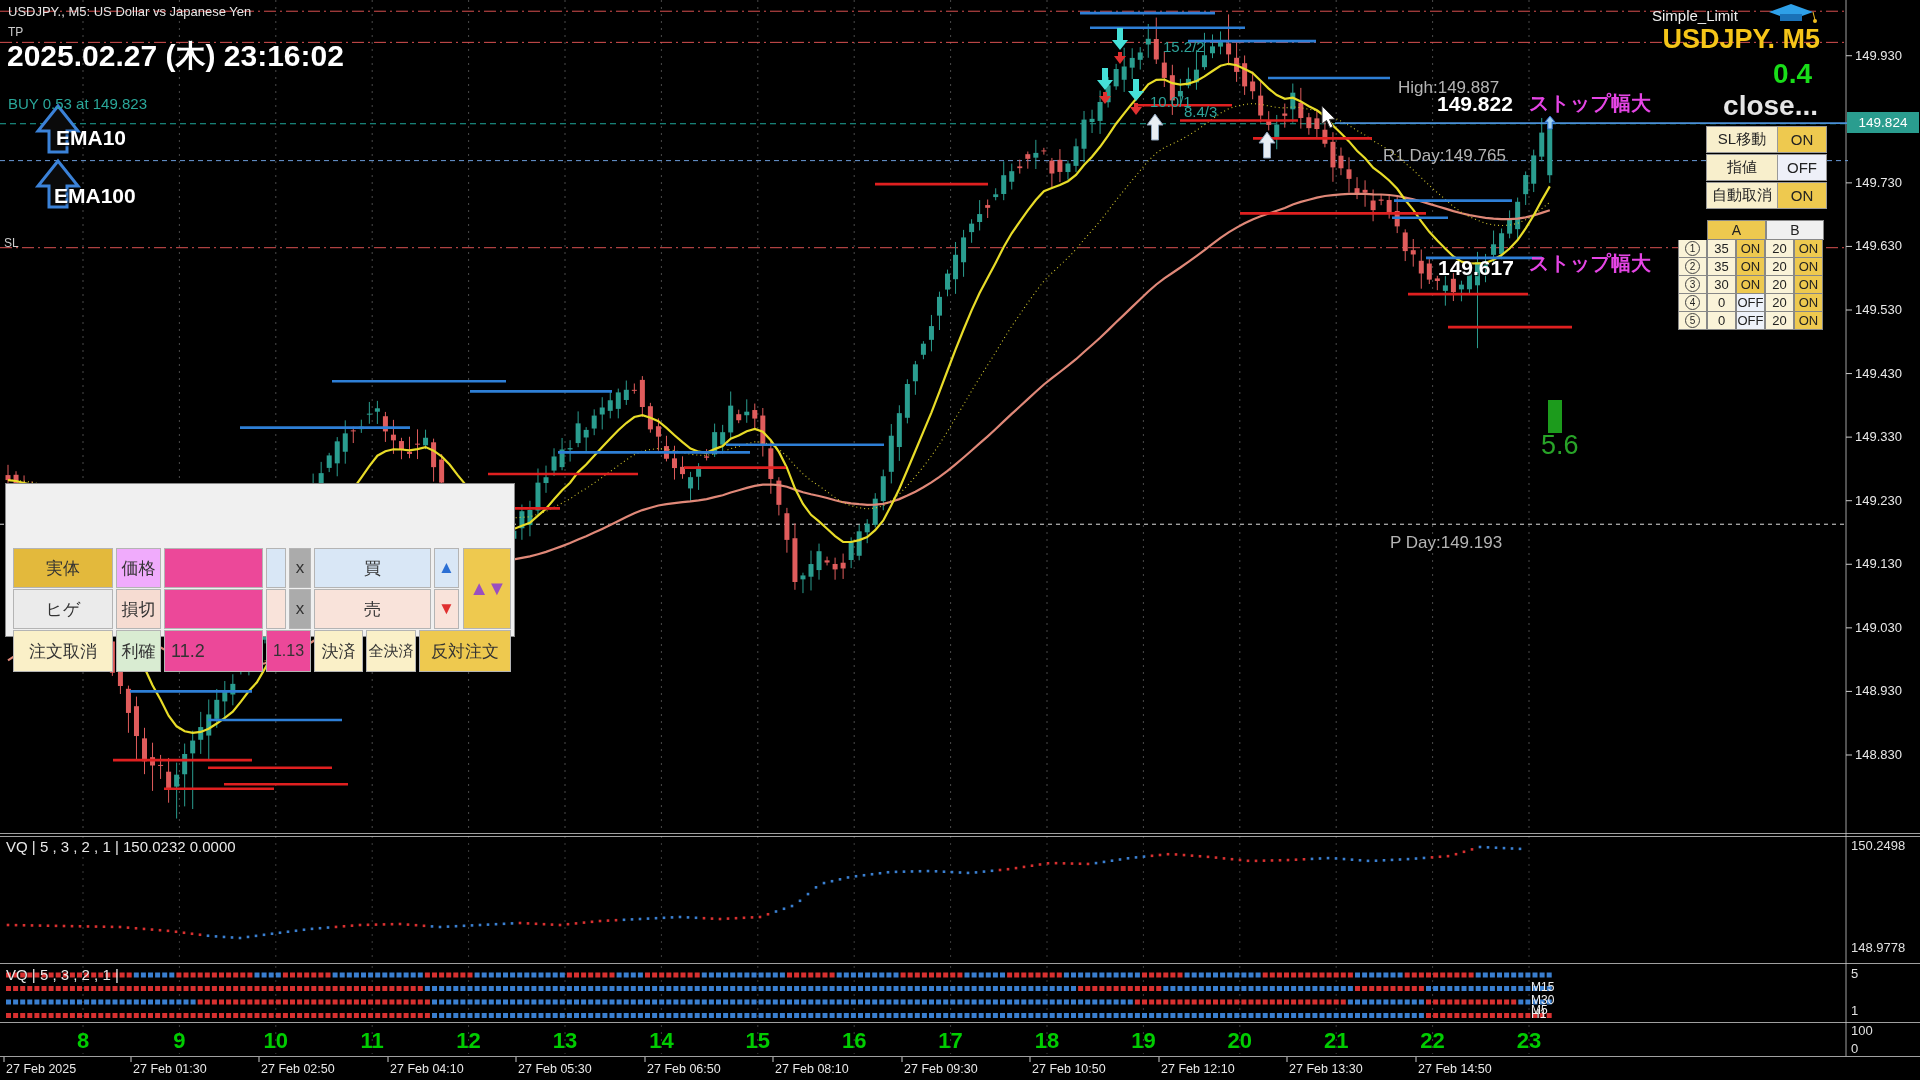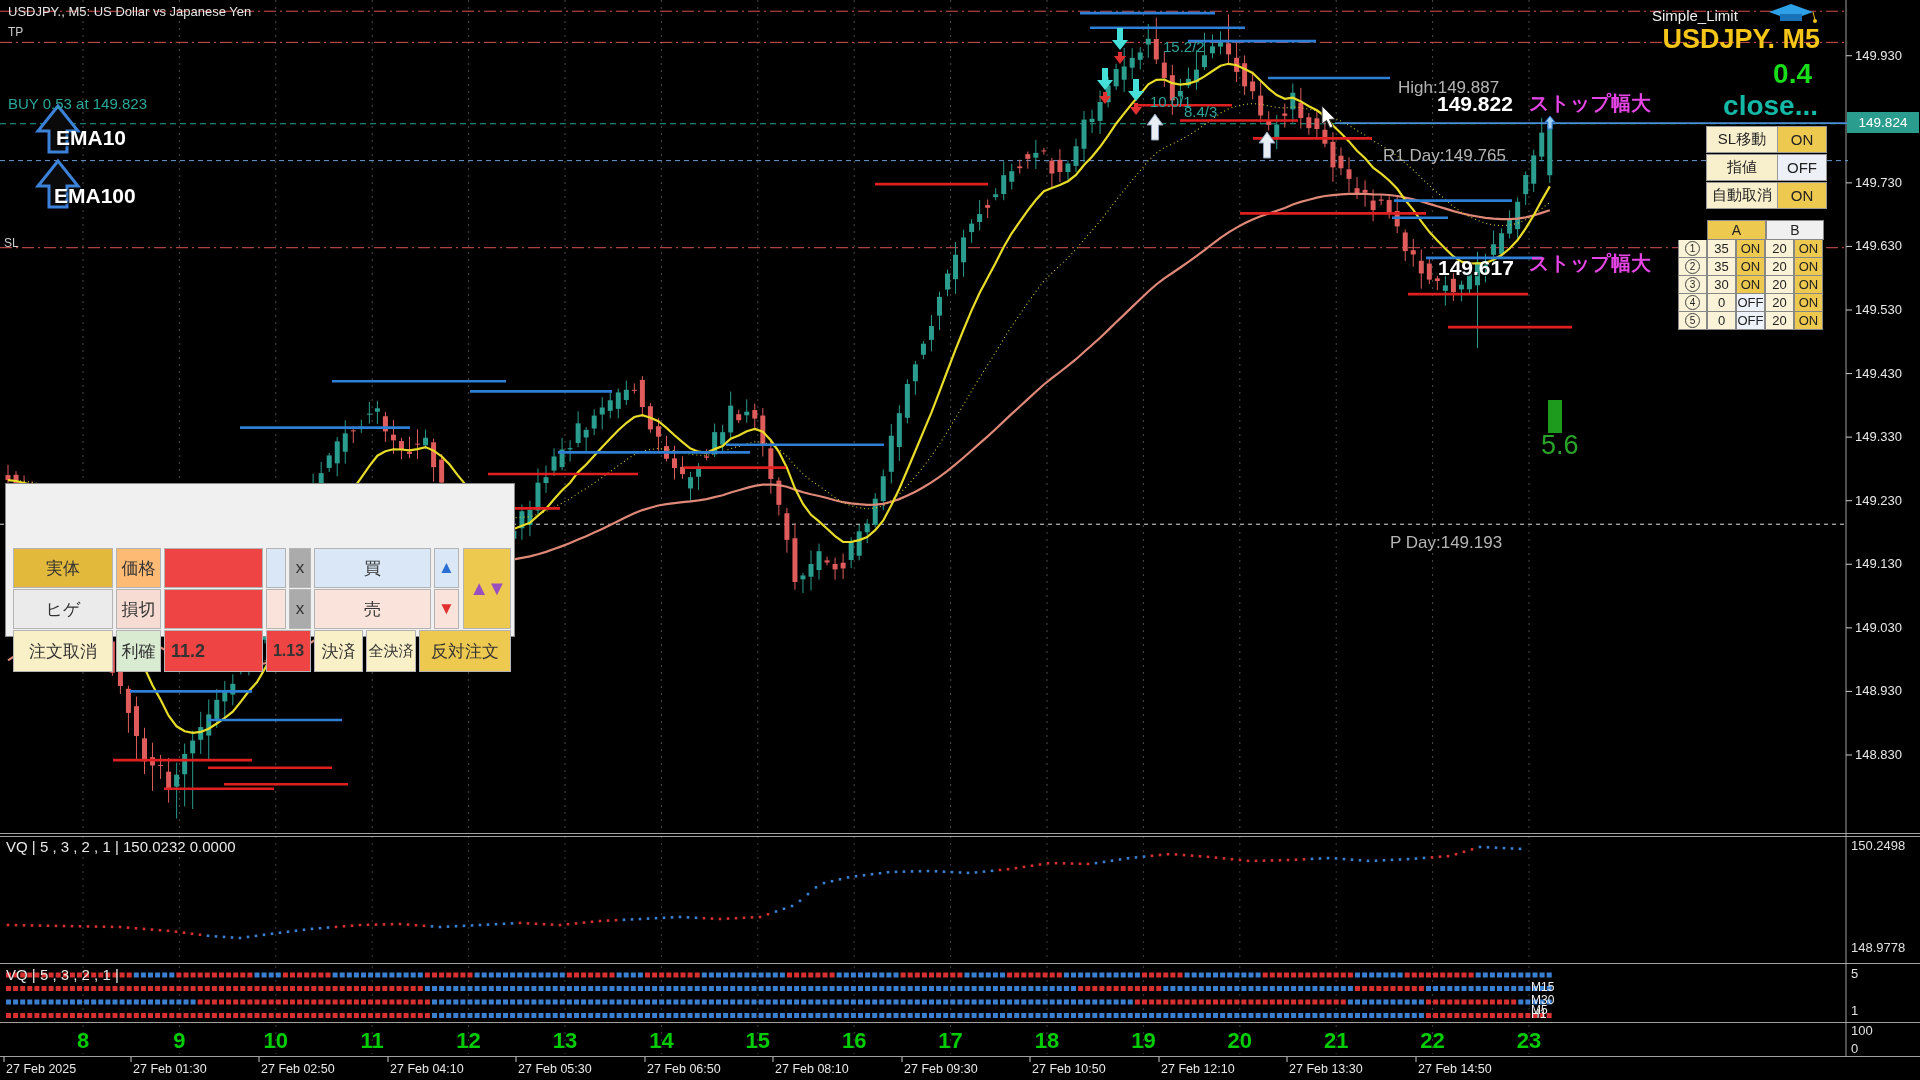--- a/index.html
+++ b/index.html
@@ -10,21 +10,21 @@
   .ov{position:absolute;white-space:nowrap;}
   .hdr-title{left:8px;top:4px;font-size:13px;color:#e6e6e6;}
   .hdr-tp{left:8px;top:25px;font-size:12px;color:#cccccc;}
   .hdr-dt{left:7px;top:36px;font-size:30px;font-weight:bold;color:#ffffff;}
   .hdr-buy{left:8px;top:95px;font-size:15px;color:#2aa79a;}
   .hdr-sl{left:4px;top:236px;font-size:12px;color:#cccccc;}
   .ema-lbl{font-size:21px;font-weight:bold;color:#ffffff;text-shadow:1px 1px 2px #000;margin-left:26px;}
   .ri-name{left:1652px;top:7px;font-size:15px;color:#f0f0f0;}
   .ri-sym{left:1610px;top:24px;width:210px;text-align:right;font-size:27px;font-weight:bold;color:#f5c518;}
   .ri-count{left:1650px;top:58px;width:162px;text-align:right;font-size:28px;font-weight:bold;color:#19dd19;}
-  .ri-close{left:1650px;top:90px;width:168px;text-align:right;font-size:28px;font-weight:bold;color:#14b8a6;}
+  .ri-close{left:1650px;top:90px;width:168px;text-align:right;font-size:28px;font-weight:bold;color:#e5e5e5;}
   .price-tag{left:1847px;top:112px;width:72px;height:21px;background:#2a9d8f;color:#fff;
              font-size:13.5px;display:flex;align-items:center;justify-content:center;}
   .lbl-gray{font-size:17px;color:#b4b4b4;}
   .lbl-white{font-size:21px;font-weight:bold;color:#ffffff;text-shadow:1px 1px 1px #000;}
   .lbl-mag{font-size:20px;font-weight:bold;color:#e545e5;}
   .lbl-56{left:1541px;top:430px;font-size:27px;color:#28a428;}
   .vq-lbl{font-size:15px;color:#e8e8e8;}
   .sc{left:1851px;font-size:13px;color:#e0e0e0;}
   .tf-lbl{left:1531px;font-size:12px;color:#f0f0f0;}
   
@@ -55,22 +55,22 @@
        border:1px solid #8a8a8a;}
   .dlg-title{position:absolute;left:0;top:0;width:100%;height:24px;background:#f0f0f0;
              border-bottom:1px solid #c8c8c8;}
   .dlg-title span.t{position:absolute;left:8px;top:3px;font-size:15px;font-weight:bold;color:#333;}
   .dlg-min{position:absolute;right:34px;top:2px;font-size:14px;color:#888;}
   .dlg-x{position:absolute;right:10px;top:2px;font-size:14px;color:#888;}
   .cell{position:absolute;border:1px solid #b4b4b4;box-sizing:border-box;display:flex;
         align-items:center;justify-content:center;font-size:17px;color:#333;margin-top:39px;}
   .bg-gold{background:#e3b93c;}
   .bg-lblue{background:#d9e7f6;}
-  .bg-lblue2{background:#fdba74;}
-  .bg-white{background:#ef4444;font-weight:bold;}
+  .bg-lblue2{background:#f0abfc;}
+  .bg-white{background:#ec4899;}
   .bg-gray{background:#ababab;}
   .bg-wgray{background:#ebebeb;}
   .bg-pink{background:#f6dcd2;}
   .bg-pink2{background:#f9e3da;}
   .bg-cream{background:#faf0c8;}
   .bg-green{background:#d9ecd2;}
   .bg-gold2{background:#eec94f;}
   .tri-up{color:#2b6fd4;}
   .tri-down{color:#e03030;}
   .tri-ud{color:#9a4fc0;letter-spacing:-2px;}
@@ -1742,20 +1742,21 @@
         <text x="1143.4" y="1048" fill="#00cc00" font-size="22" font-weight="bold" text-anchor="middle">19</text>
         <text x="1239.8000000000002" y="1048" fill="#00cc00" font-size="22" font-weight="bold" text-anchor="middle">20</text>
         <text x="1336.2" y="1048" fill="#00cc00" font-size="22" font-weight="bold" text-anchor="middle">21</text>
         <text x="1432.6000000000001" y="1048" fill="#00cc00" font-size="22" font-weight="bold" text-anchor="middle">22</text>
         <text x="1529" y="1048" fill="#00cc00" font-size="22" font-weight="bold" text-anchor="middle">23</text>
       </g>
     </svg>
 
   <div class="ov hdr-title">USDJPY., M5:  US Dollar vs Japanese Yen</div>
   <div class="ov hdr-tp">TP</div>
+  <div class="ov hdr-dt">2025.02.27 (木) 23:16:02</div>
   <div class="ov hdr-buy">BUY 0.53 at 149.823</div>
   <div class="ov hdr-sl">SL</div>
   <div class="ov ema-lbl" style="left:30px;top:126px;">EMA10</div>
   <div class="ov ema-lbl" style="left:28px;top:184px;">EMA100</div>
 
   <div class="ov ri-name">Simple_Limit</div>
   <div class="ov ri-sym">USDJPY.  M5</div>
   <div class="ov ri-count">0.4</div>
   <div class="ov ri-close">close...</div>
   <div class="ov price-tag">149.824</div>

